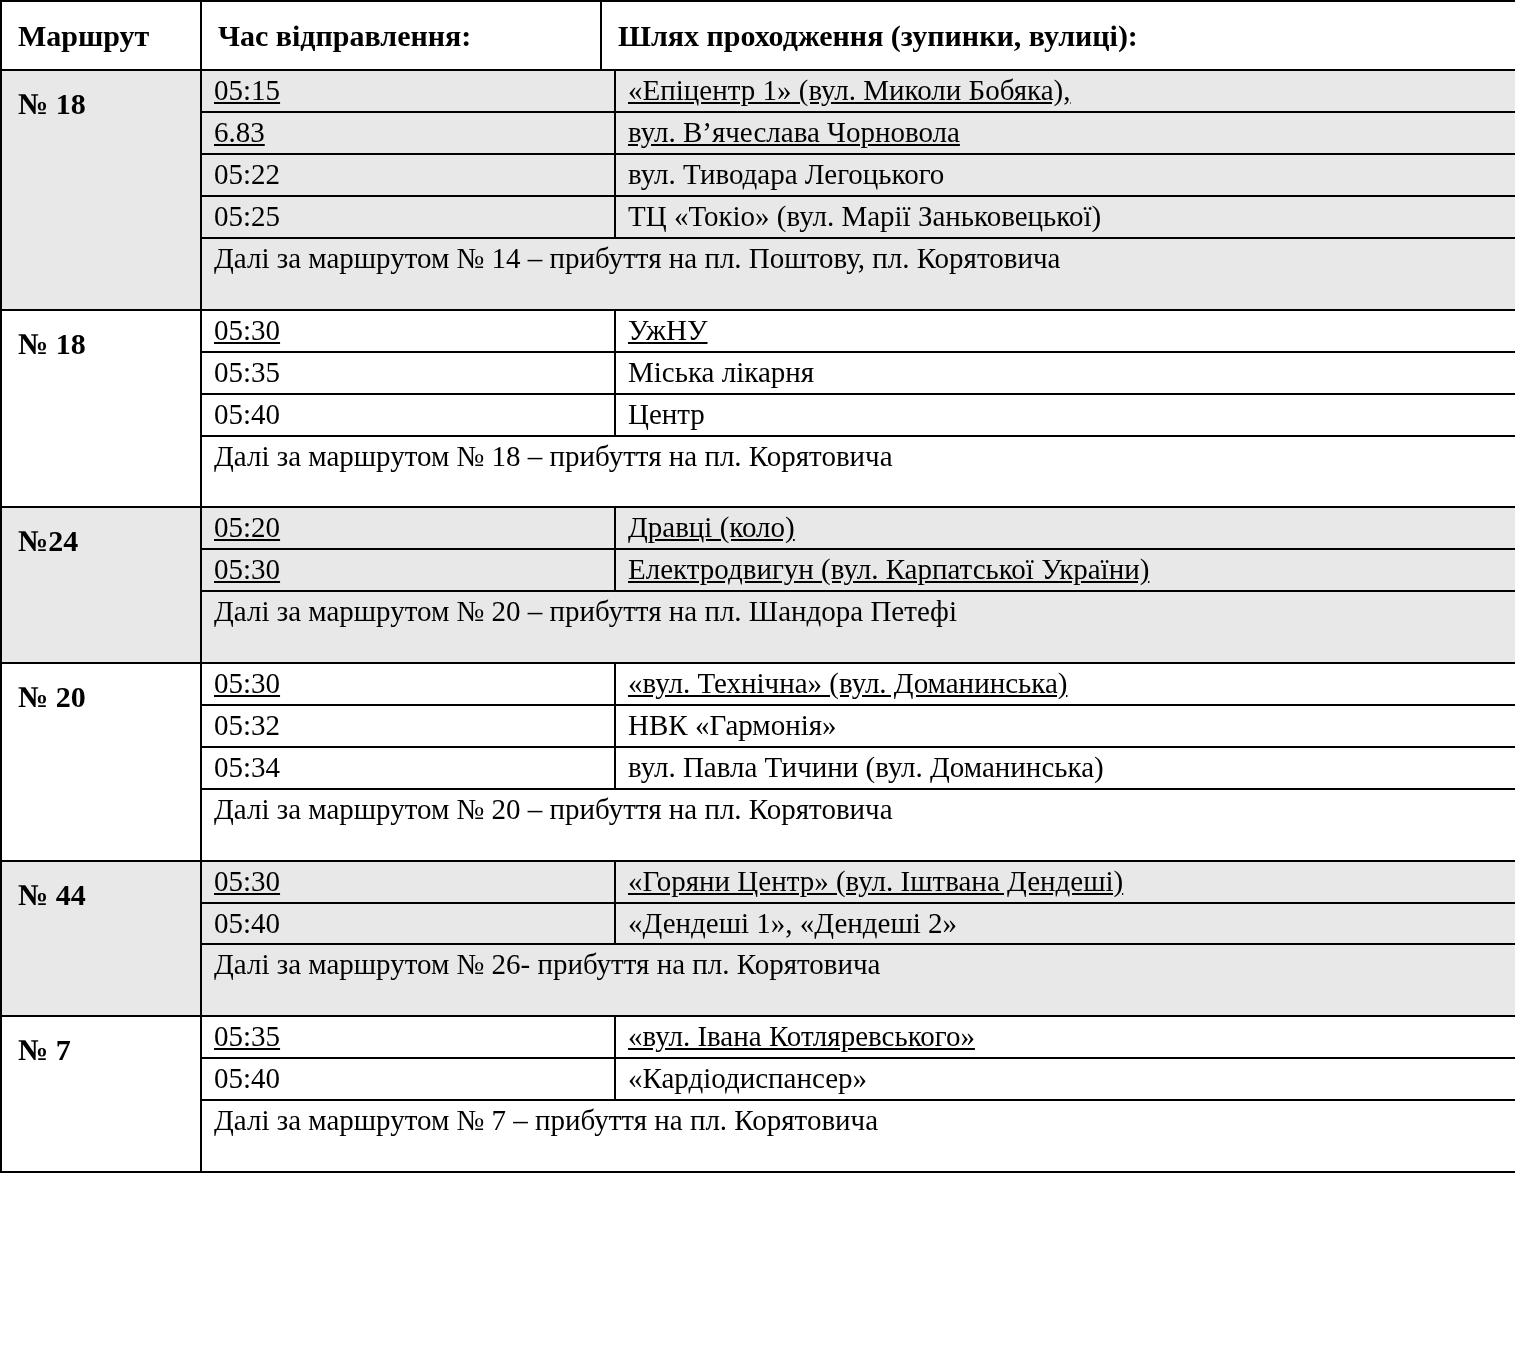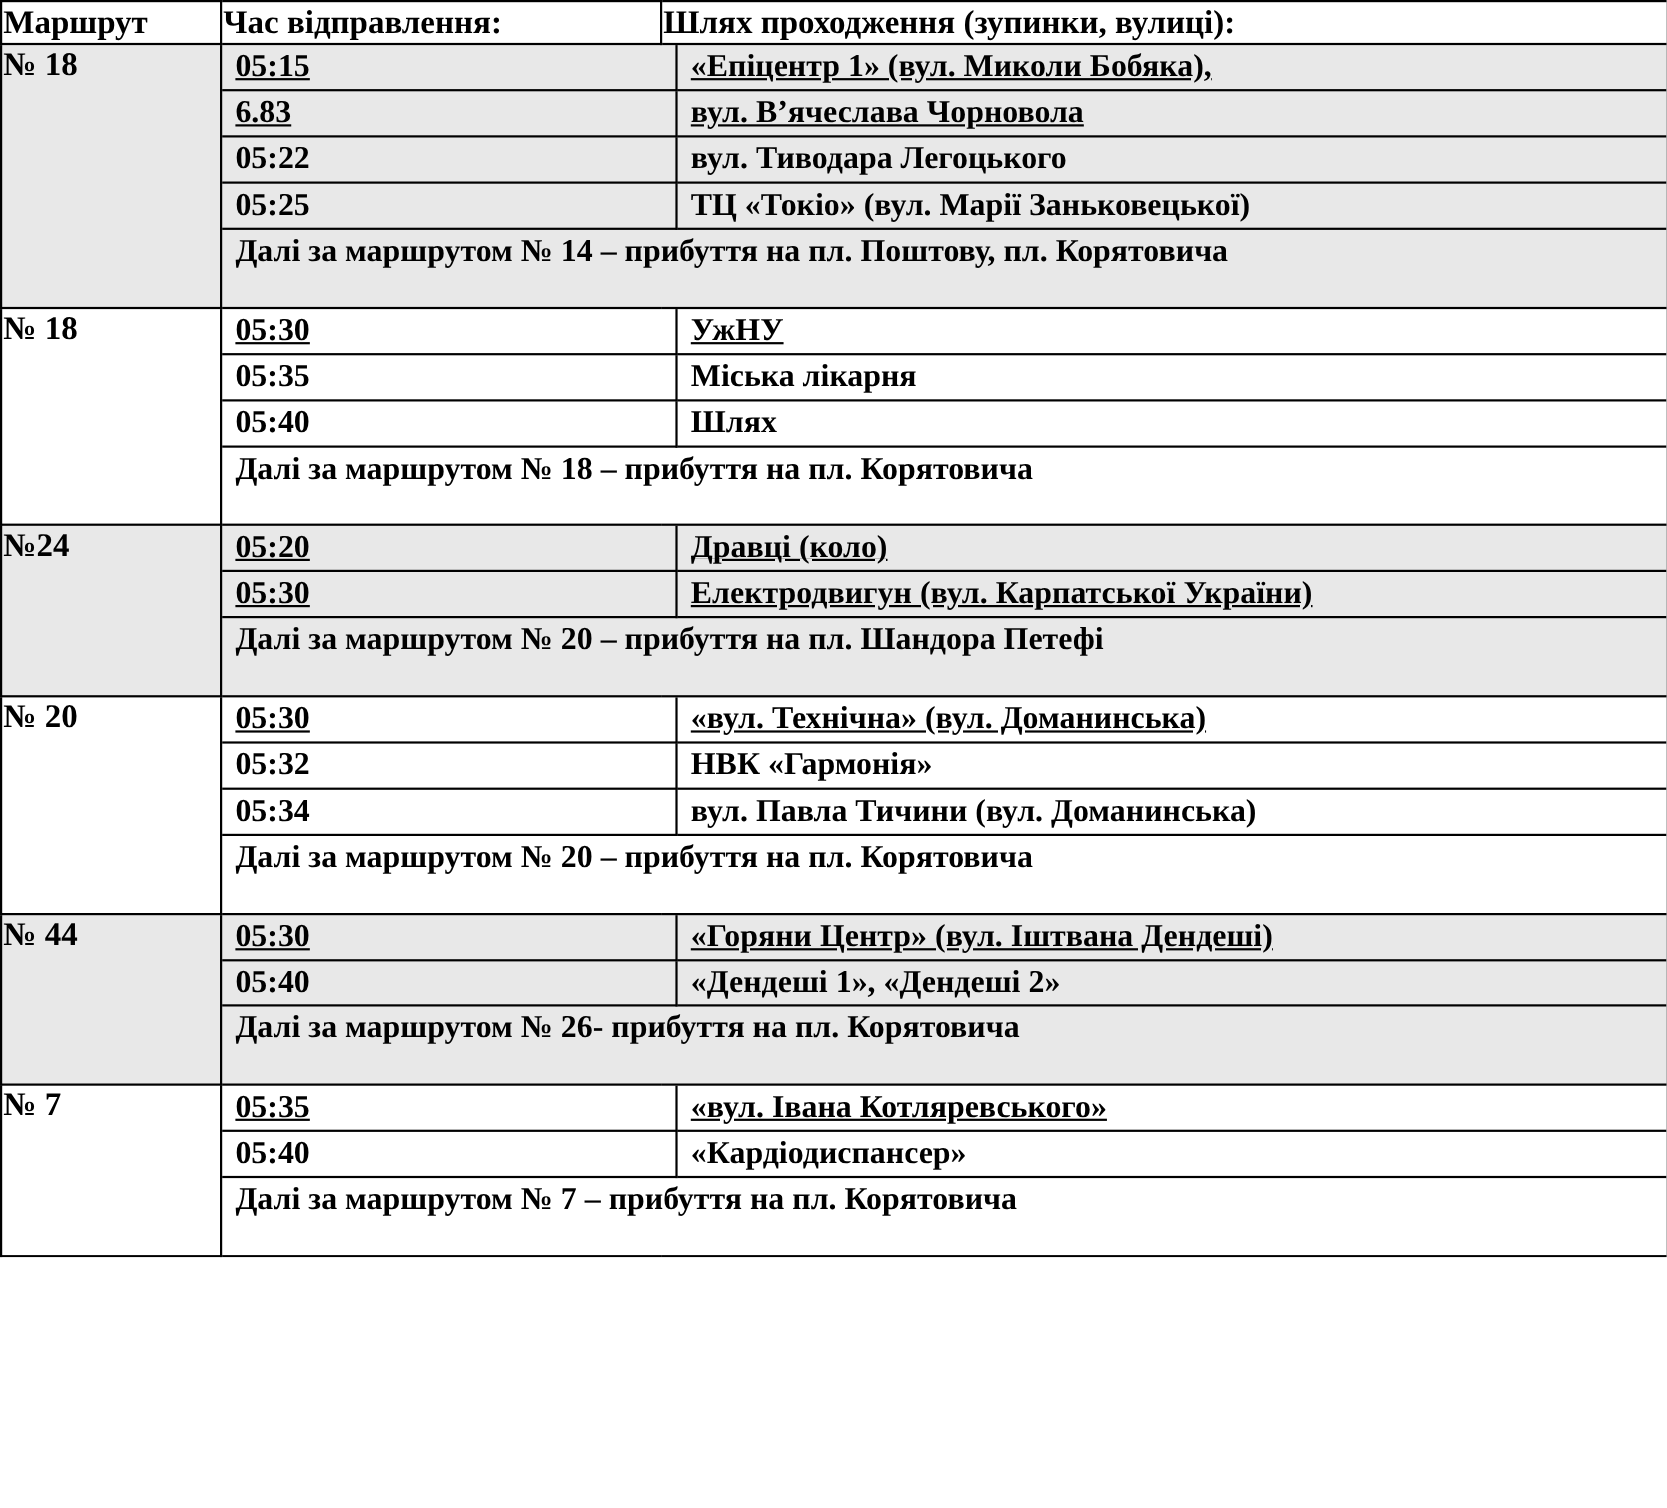--- a/index.html
+++ b/index.html
@@ -12,21 +12,21 @@
     font-family: "Liberation Serif", serif;
   }
   table.schedule {
     border-collapse: collapse;
     width: 1515px;
     table-layout: fixed;
   }
   table.schedule td, table.schedule th {
     border: 2px solid #000000;
     vertical-align: top;
-    padding: 1px;
+    padding: 16px;
   }
   col.c-route { width: 200px; }
   col.c-time  { width: 400px; }
   col.c-path  { width: 915px; }
 
   
   .hdr td {
     font-weight: bold;
     font-size: 30px;
     line-height: 1.18;
@@ -46,21 +46,21 @@
   
   table.inner {
     border-collapse: collapse;
     width: 100%;
     table-layout: fixed;
   }
   table.inner td {
     border: 0;
     border-bottom: 2px solid #000;
     padding: 4px 0 4px 12px;
-    font-weight: bold;
+    font-weight: normal;
     font-size: 29px;
     line-height: 1.1;
     white-space: nowrap;
     overflow: hidden;
   }
   table.inner td.time-col { width: 400px; border-right: 2px solid #000; }
   table.inner tr.note td {
     border-bottom: 0;
     white-space: normal;
   }
@@ -121,21 +121,21 @@
               <tr>
                 <td class="time-col"><span class="u">05:30</span></td>
                 <td><span class="u">УжНУ</span></td>
               </tr>
               <tr>
                 <td class="time-col"><span>05:35</span></td>
                 <td><span>Міська лікарня</span></td>
               </tr>
               <tr>
                 <td class="time-col"><span>05:40</span></td>
-                <td><span>Шлях</span></td>
+                <td><span>Центр</span></td>
               </tr>
               <tr class="note">
                 <td class="note-cell" colspan="2">Далі за маршрутом № 18 – прибуття на пл. Корятовича</td>
               </tr>
             </tbody>
           </table>
         </td>
       </tr>
       <tr class="shade">
         <td class="route-cell">№24</td>

